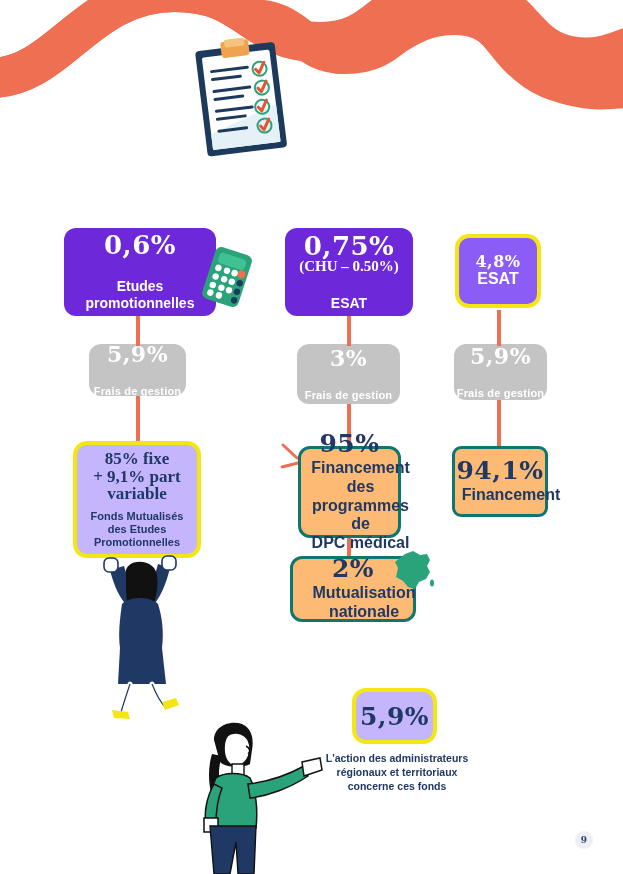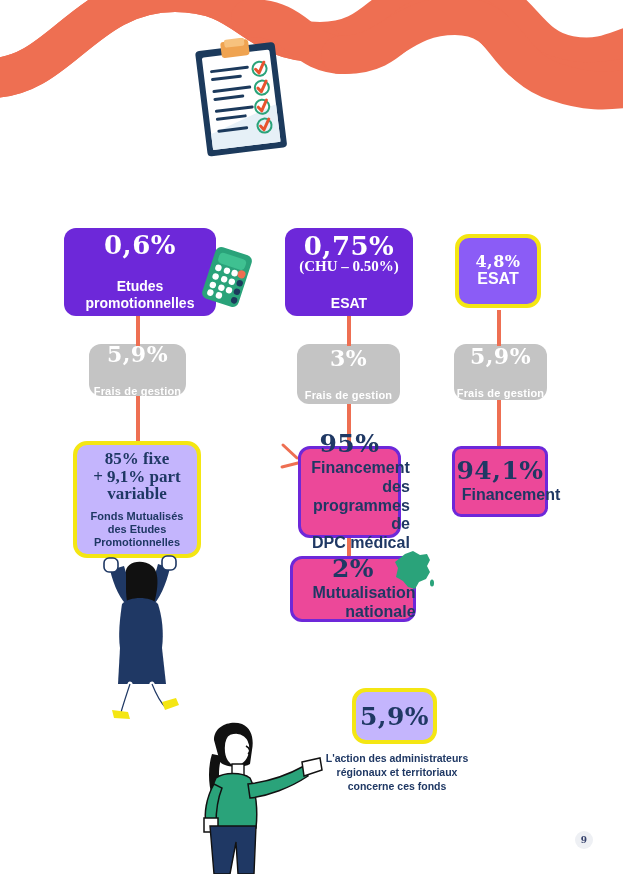--- a/index.html
+++ b/index.html
@@ -39,21 +39,21 @@
 
   
   .orange-yellow{background:#8b5cf6;color:#ffffff;border:4px solid #f4e613;border-radius:14px;}
 
   
   .grey{background:#c4c4c4;color:#ffffff;}
   .grey .big{font-size:22px;}
   .grey .sub{font-size:11px;margin-top:20px;letter-spacing:.2px;}
 
   
-  .white-orange{background:#ec4899;border:3px solid #6d28d9;color:#1f3864;text-align:right;}
+  .white-orange{background:#fdba74;border:3px solid #0f766e;color:#1f3864;}
   .white-orange .big{font-size:25px;color:#1f3864;}
   .white-orange .sub{font-size:16px;color:#1f3864;margin-top:3px;margin-left:22px;}
 
   
   .white-yellow{background:#c4b5fd;border:4px solid #f4e613;color:#1f3864;border-radius:14px;}
   .white-yellow .big{font-size:25px;color:#1f3864;}
   .white-yellow .mid{font-size:17px;color:#1f3864;}
   .white-yellow .sub{font-size:11px;color:#1f3864;margin-top:7px;}
 
   

